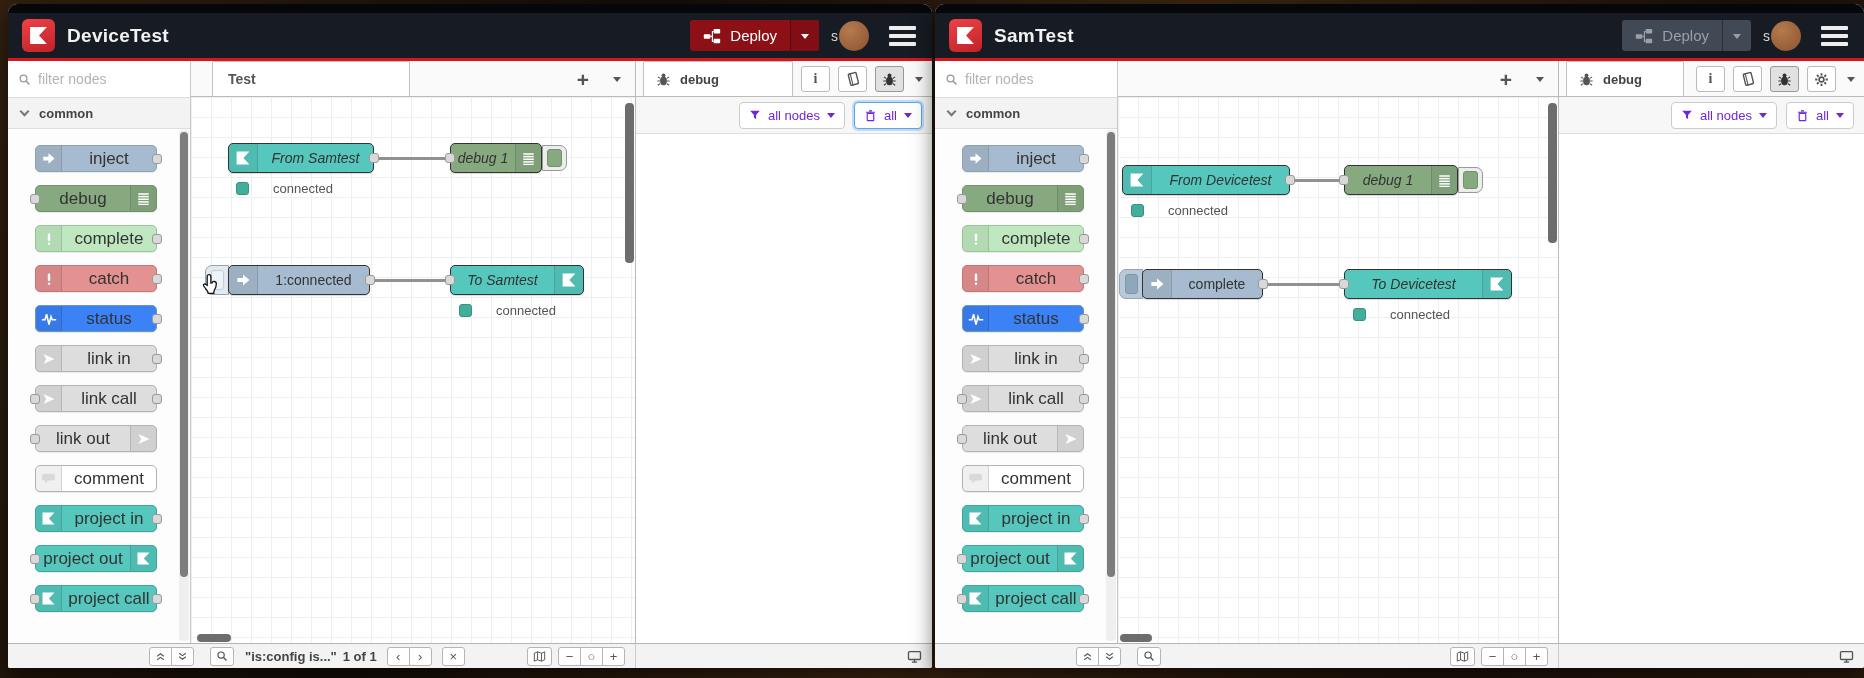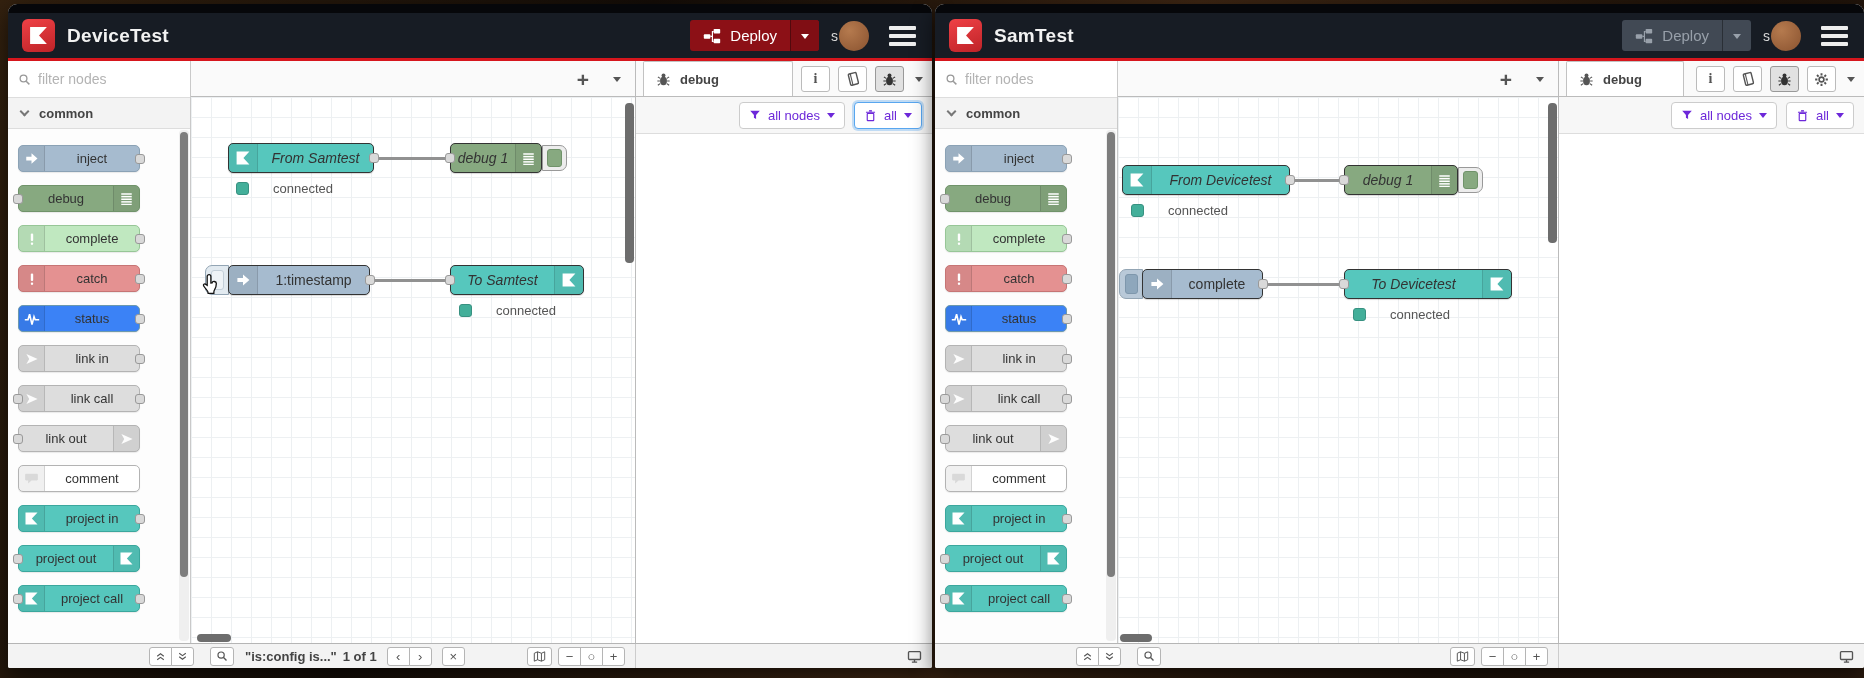--- a/index.html
+++ b/index.html
@@ -32,22 +32,22 @@
   .wbody{flex:1;display:flex;min-height:0}
   
   .palette{width:183px;border-right:1px solid #c9c9c9;background:#fdfdfd;position:relative;display:flex;flex-direction:column;flex:none}
   .filter{height:37px;border-bottom:1px solid #ddd;display:flex;align-items:center;padding:0 10px;gap:7px;background:#fff;color:#999;flex:none}
   .filter input{border:0;outline:0;font-size:14px;color:#555;width:118px;background:transparent;font-family:inherit}
   .filter input::placeholder{color:#b3b3b3}
   .cat{height:31px;background:#f3f3f3;border-bottom:1px solid #ddd;display:flex;align-items:center;gap:11px;
        padding:0 13px;font-size:13px;font-weight:bold;color:#444;flex:none;cursor:pointer}
   .chevd{width:7px;height:7px;border-right:2px solid #777;border-bottom:2px solid #777;transform:rotate(45deg);margin-top:-3px}
   .plist{flex:1;padding-top:16px;position:relative;overflow:hidden}
-  .pnode{position:relative;width:122px;height:27px;margin:0 0 13px 10px;border-radius:5px;border:1px solid;
-         display:flex;align-items:stretch;font-size:13px;color:#333;cursor:grab;box-shadow:0 1px 1px rgba(0,0,0,.08)}
+  .pnode{position:relative;width:122px;height:27px;margin:0 0 13px 27px;border-radius:5px;border:1px solid;
+         display:flex;align-items:stretch;font-size:17px;color:#333;cursor:grab;box-shadow:0 1px 1px rgba(0,0,0,.08)}
   .pnode .lbl{flex:1;display:flex;align-items:center;justify-content:center;padding:0 4px;white-space:nowrap}
   .iblk{width:26px;background:rgba(0,0,0,.06);display:flex;align-items:center;justify-content:center;flex:none}
   .iblk.l{border-right:1px solid rgba(0,0,0,.12);border-radius:4px 0 0 4px}
   .iblk.r{border-left:1px solid rgba(0,0,0,.12);border-radius:0 4px 4px 0}
   .port{position:absolute;width:10px;height:10px;background:#d9d9d9;border:1px solid #999;border-radius:3px;top:8px}
   .port.pl{left:-6px}.port.pr{right:-6px}
   .c-inject{background:#a6bbcf;border-color:#8ba2b5}
   .c-debug{background:#87a980;border-color:#70936a}
   .c-complete{background:#c0e8c0;border-color:#97c697}
   .c-catch{background:#e49191;border-color:#c67575}
@@ -369,20 +369,23 @@
             <span class="port pr"></span>
           </div>
       </div>
       <div class="pscroll">
           <div class="thumb"></div>
         </div>
     </div>
 
     <div class="canvas">
       <div class="tstrip">
+        <div class="tab">
+            <span>Test</span>
+          </div>
         <div class="tbtns">
           <span class="plusbtn">+</span>
           <span class="tri"></span>
         </div>
       </div>
       <div class="cbody">
         <div class="wire" style="left:183px;top:60px;width:76px"></div>
         <div class="fnode c-project italic" style="left:37px;top:46px;width:146px">
             <span class="iblk l">
               <svg width="16" height="16" style="color:#fff">
@@ -411,21 +414,21 @@
         <div class="wire" style="left:182px;top:182px;width:77px"></div>
         <div class="injbtn" style="left:14px;top:168px">
             <span class="inner"></span>
           </div>
         <div class="fnode c-inject" style="left:37px;top:168px;width:142px">
             <span class="iblk l">
               <svg width="16" height="16" style="color:#fff">
                 <use href="#s-arrow"></use>
               </svg>
             </span>
-            <span class="flbl">1:timestamp</span>
+            <span class="flbl">1:connected</span>
             <span class="port pr" style="top:9px"></span>
           </div>
         <div class="fnode c-project italic" style="left:259px;top:168px;width:134px">
             <span class="port pl" style="top:9px"></span>
             <span class="flbl">To Samtest</span>
             <span class="iblk r">
               <svg width="16" height="16" style="color:#fff">
                 <use href="#s-project"></use>
               </svg>
             </span>

